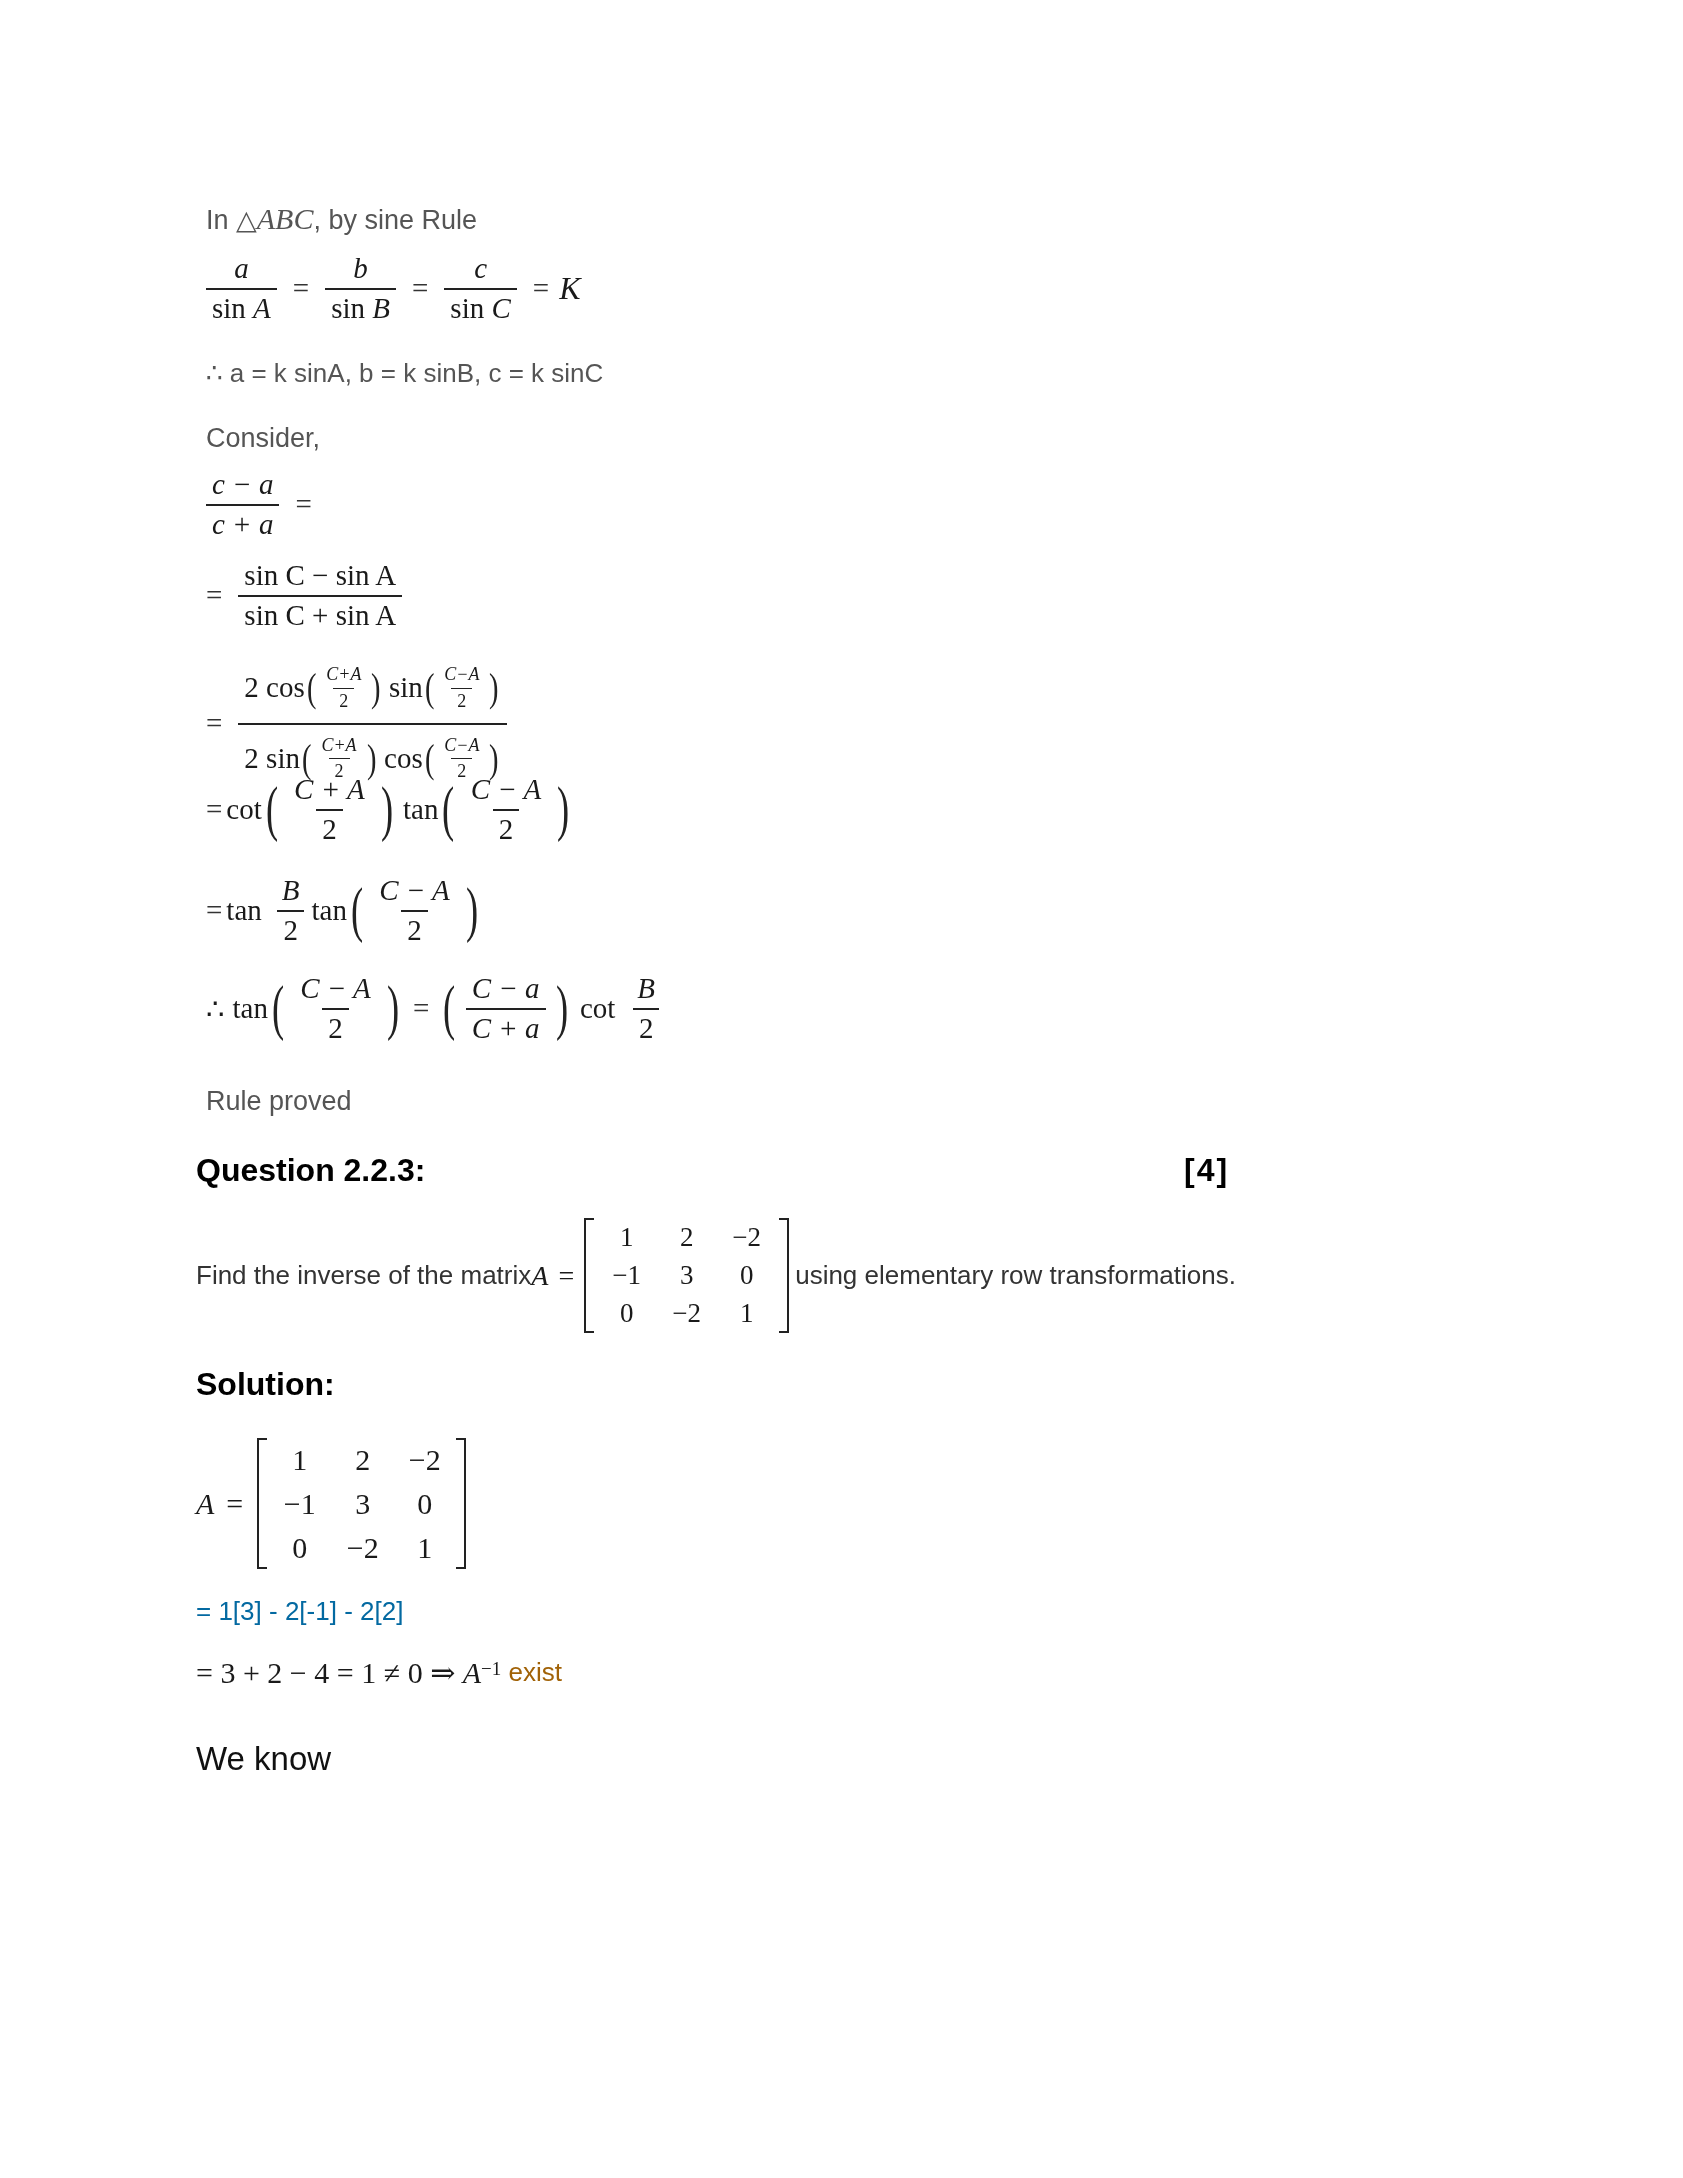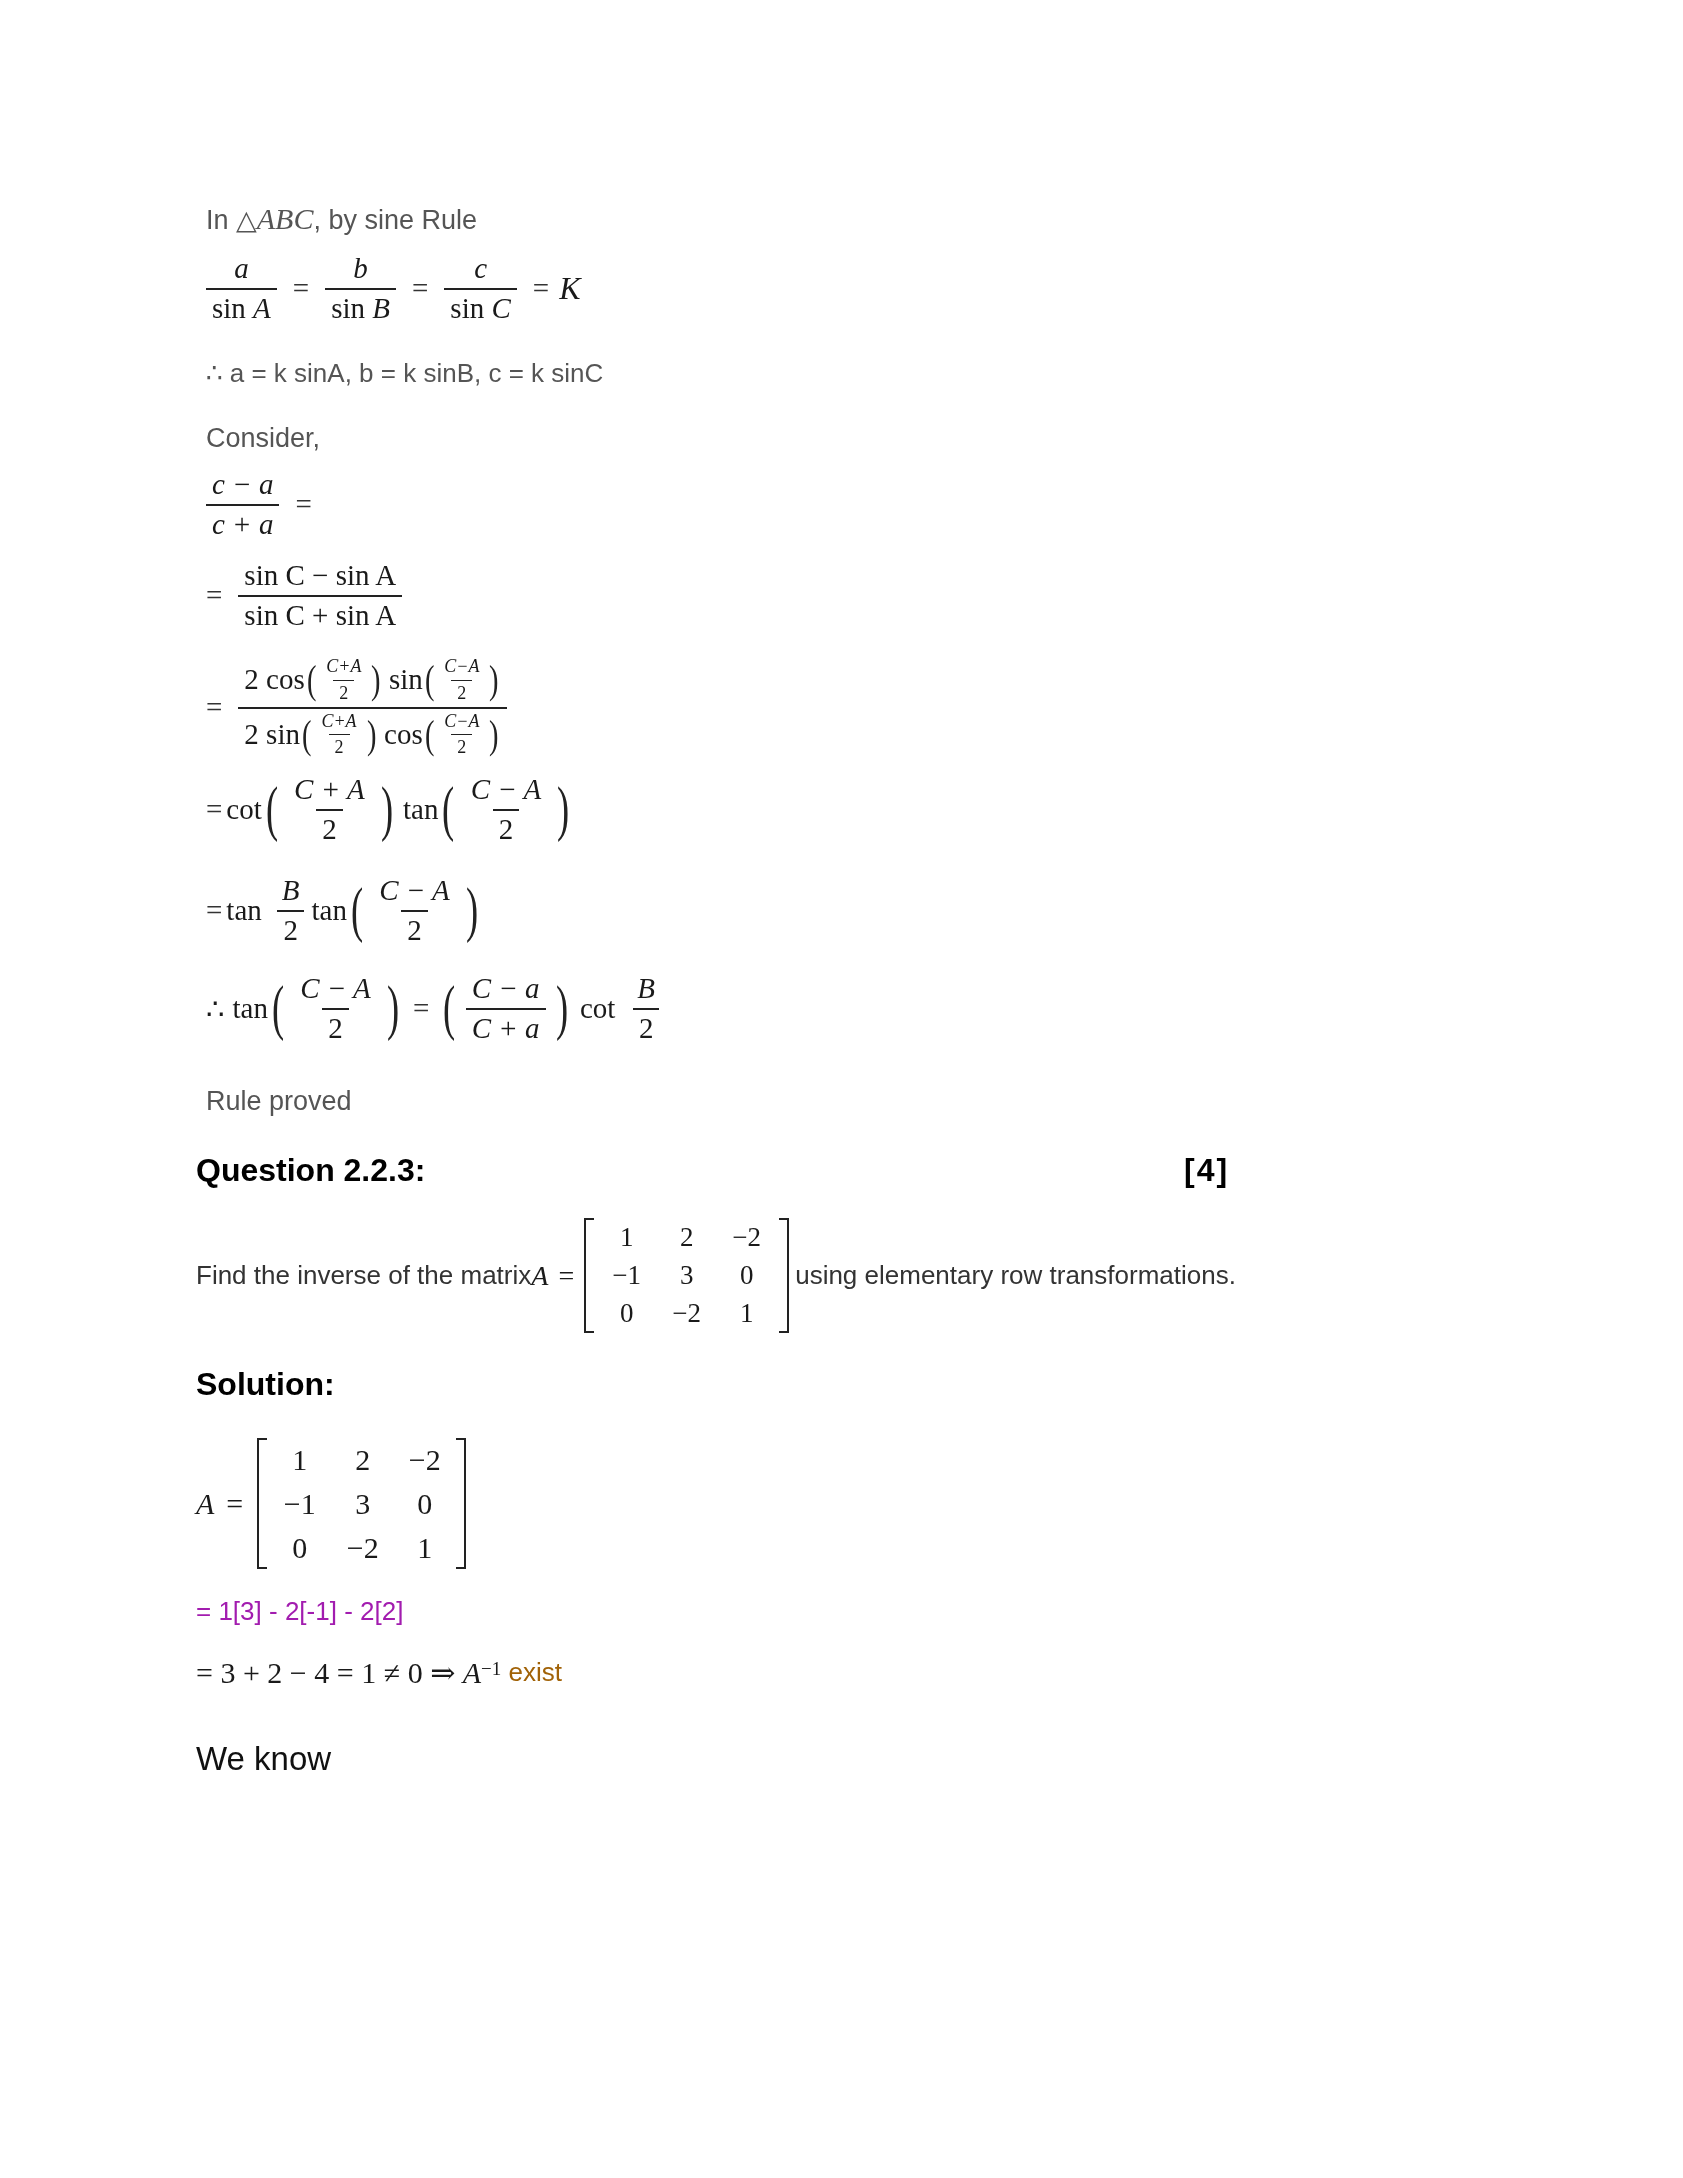--- a/index.html
+++ b/index.html
@@ -5,21 +5,21 @@
   html, body { margin: 0; padding: 0; background: #ffffff; }
   body { width: 1683px; height: 2178px; position: relative; overflow: hidden; color: #111; }
   .abs { position: absolute; }
   .sans { font-family: "Liberation Sans", "DejaVu Sans", sans-serif; }
   .gray { color: #555; }
   .math { font-family: "Liberation Serif", "DejaVu Serif", serif; color: #1a1a1a; }
   .it { font-style: italic; }
   .frac { display: inline-flex; flex-direction: column; align-items: center; vertical-align: middle; margin: 0 6px; }
   .frac .num { padding: 0 6px 3px 6px; line-height: 1.1; }
   .frac .den { padding: 3px 6px 0 6px; line-height: 1.1; border-top: 2px solid #222; }
-  .frac.small { font-size: 0.62em; margin: 0 2px; }
+  .frac.small { font-size: 0.62em; margin: 8px 2px; }
   .frac.small .den { border-top-width: 1.5px; }
   .row { display: flex; align-items: center; white-space: nowrap; }
   .op { margin: 0 10px; color: #333; }
   .paren { font-size: 2.1em; line-height: 1; font-weight: 300; transform: scaleX(0.6); display: inline-block; color: #222; }
   .paren.sm { font-size: 1.4em; transform: scaleX(0.7); }
   .bold { font-weight: 700; }
   .matrix { display: inline-flex; align-items: stretch; vertical-align: middle; }
   .bracket { width: 8px; border: 2.5px solid #222; }
   .bracket.l { border-right: none; }
   .bracket.r { border-left: none; }
@@ -209,21 +209,21 @@
       <span>3</span>
       <span>0</span>
       <span>0</span>
       <span>−2</span>
       <span>1</span>
     </span>
     <span class="bracket r"></span>
   </span>
 </div>
 
-<div class="abs sans" style="left:196px; top:1596px; font-size:26px; color:#a21caf;">= 1[3] - 2[-1] - 2[2]</div>
+<div class="abs sans" style="left:196px; top:1596px; font-size:26px; color:#0369a1;">= 1[3] - 2[-1] - 2[2]</div>
 
 <div class="abs row" style="left:196px; top:1655px; font-size:30px;">
   <span class="math" style="white-space:pre">= 3 + 2 − 4 = 1 ≠ 0 ⇒ </span>
   <span class="math it">A</span>
     <sup class="math" style="font-size:19px; position:relative; top:-4px;">−1</sup>
   <span class="sans" style="font-size:26px; color:#a16207; white-space:pre;"> exist</span>
 </div>
 
 <div class="abs sans" style="left:196px; top:1740px; font-size:33px; color:#111;">We know</div>
 

